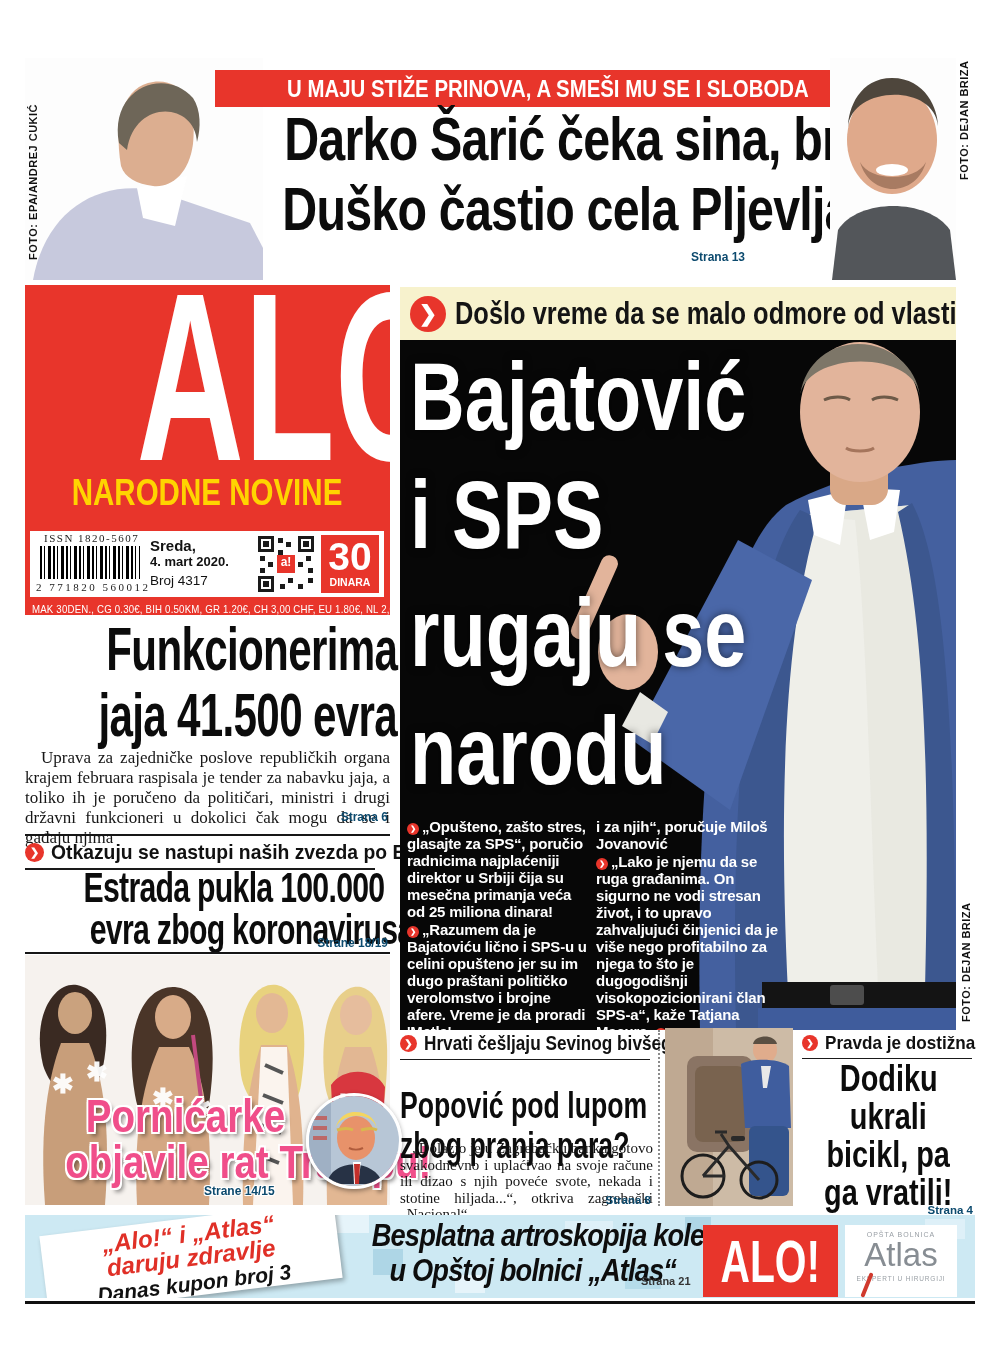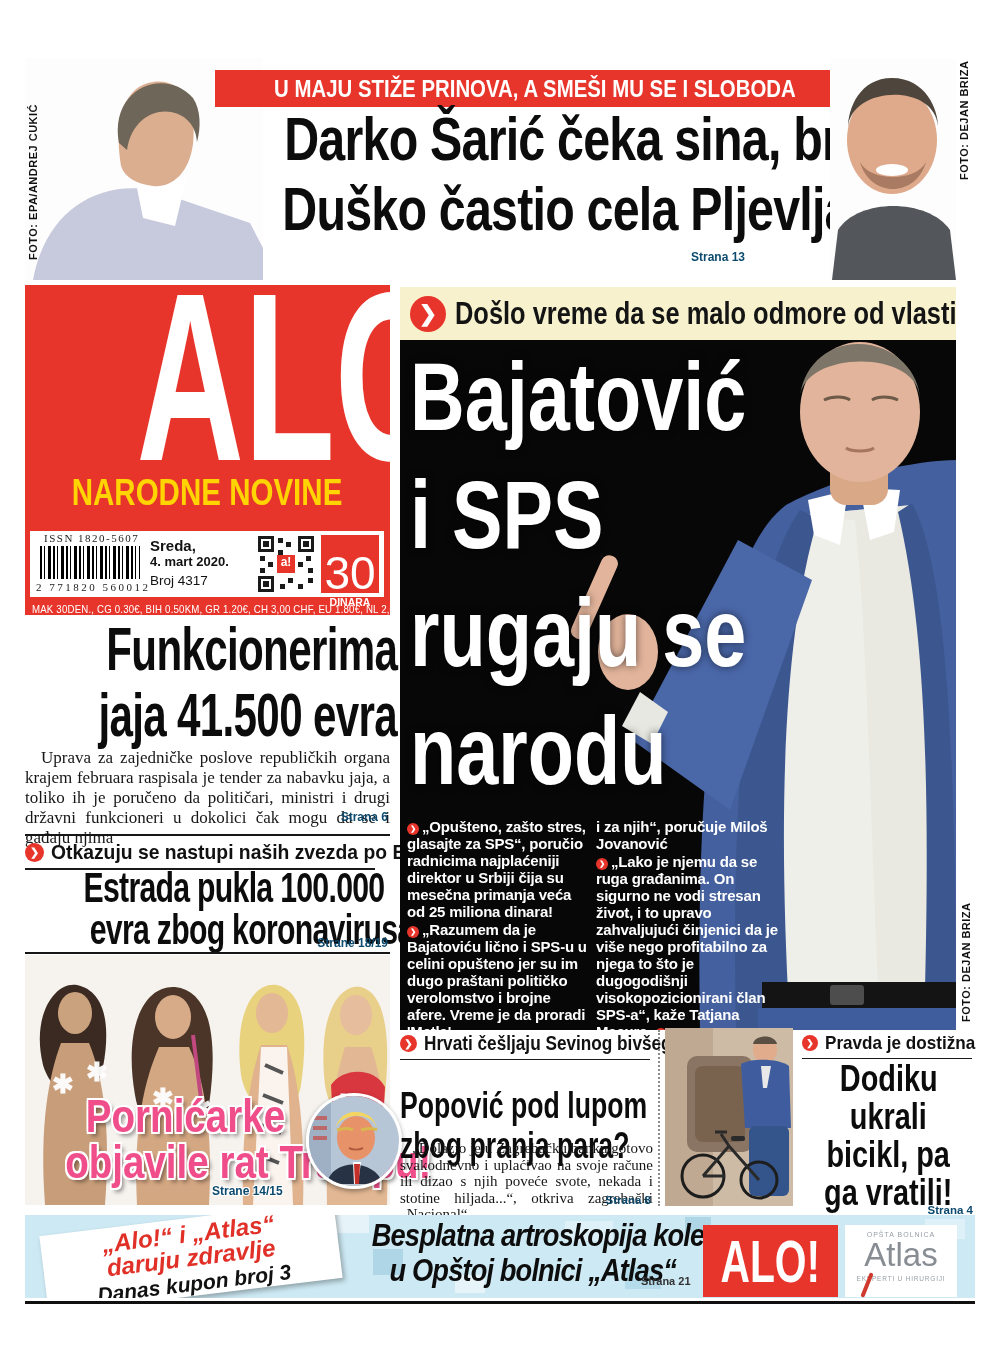--- a/index.html
+++ b/index.html
@@ -10,21 +10,21 @@
   .sxl{display:inline-block;transform-origin:0 50%;white-space:nowrap;}
   .kc{display:inline-flex;align-items:center;justify-content:center;background:#e8352b;color:#fff;
       border-radius:50%;font-weight:bold;flex:0 0 auto;}
   .vert{writing-mode:vertical-rl;transform:rotate(180deg);font-size:11px;font-weight:bold;color:#111;
         letter-spacing:.5px;white-space:nowrap;}
   .serif{font-family:"Liberation Serif",serif;}
   .blkhead{font-weight:bold;color:#0c0c0c;line-height:1;}
   .pgref{font-size:12px;font-weight:bold;color:#0c4a6e;}
   
   .top-kicker{left:215px;top:70px;width:640px;height:37px;background:#e8352b;display:flex;
-              align-items:center;justify-content:center;color:#fff;font-weight:bold;font-size:24px;}
+              align-items:center;justify-content:flex-end;color:#fff;font-weight:bold;font-size:24px;}
   .top-h{left:200px;width:580px;text-align:center;font-size:62px;letter-spacing:-1px;}
   
   .masthead{left:25px;top:285px;width:365px;height:330px;background:#e8352b;}
   .alo-big{left:0;right:0;top:-28px;text-align:center;color:#fff;font-weight:bold;font-size:240px;line-height:1;}
   .narodne{left:0;right:0;top:190px;text-align:center;color:#ffd400;font-weight:bold;font-size:36px;line-height:1;}
   .infobar{left:5px;top:246px;width:354px;height:66px;background:#fff;}
   .barcode{left:10px;top:15px;width:100px;height:33px;
     background:repeating-linear-gradient(90deg,#000 0 2px,#fff 2px 4px,#000 4px 5px,#fff 5px 8px,#000 8px 11px,#fff 11px 13px);}
   .pricebox{right:5px;top:4px;width:58px;height:58px;background:#e8352b;text-align:center;color:#fff;}
   .foreign{left:7px;right:0;top:318px;color:#fff;font-size:10.5px;letter-spacing:.2px;}
@@ -146,21 +146,21 @@
           </g>
         <g fill="#1a1a1a">
             <rect x="7" y="7" width="6" height="6"></rect>
             <rect x="47" y="7" width="6" height="6"></rect>
             <rect x="7" y="47" width="6" height="6"></rect>
           </g>
         <rect x="21" y="21" width="18" height="18" fill="#e8352b"></rect>
       </svg>
       <div class="abs" style="left:247px;top:22px;width:18px;height:18px;color:#fff;font-weight:bold;font-size:12px;text-align:center;line-height:18px;">a!</div>
       <div class="abs pricebox">
-        <div style="font-size:46px;font-weight:normal;line-height:.98;margin-top:16px;">30</div>
+        <div style="font-size:39px;font-weight:bold;line-height:.98;margin-top:3px;">30</div>
         <div style="font-size:10.5px;font-weight:bold;">DINARA</div>
       </div>
     </div>
     <div class="abs foreign">
       <span class="sxl" style="transform:scaleX(.92);">MAK 30DEN., CG 0.30€, BIH 0.50KM, GR 1.20€, CH 3,00 CHF, EU 1.80€, NL 2,00€</span>
     </div>
   </div>
 
   <div class="abs" style="left:25px;top:618px;width:365px;height:220px;">
     <div class="abs eggs-h blkhead" style="top:0;">
@@ -222,21 +222,21 @@
       <text x="318" y="158">✱</text>
       <text x="352" y="168">✱</text>
     </g>
   </svg>
   <div class="abs pink-h" style="left:25px;top:1092px;width:320px;text-align:center;font-size:47px;">
     <span class="sx" style="transform:scaleX(.82);">Pornićarke</span>
   </div>
   <div class="abs pink-h" style="left:25px;top:1138px;width:365px;text-align:center;font-size:47px;">
     <span class="sx" style="transform:scaleX(.82);">objavile rat Trampu!</span>
   </div>
-  <div class="abs pgref" style="left:212px;top:1184px;text-shadow:1px 1px 0 #fff,-1px -1px 0 #fff,1px -1px 0 #fff,-1px 1px 0 #fff;text-align:center;">Strane 14/15</div>
+  <div class="abs pgref" style="left:204px;top:1184px;text-shadow:1px 1px 0 #fff,-1px -1px 0 #fff,1px -1px 0 #fff,-1px 1px 0 #fff;text-align:center;">Strane 14/15</div>
   <div class="abs" style="left:306px;top:1093px;width:90px;height:90px;border-radius:50%;border:3px solid #fff;overflow:hidden;box-shadow:0 2px 5px rgba(0,0,0,.4);">
     <svg width="90" height="90" viewBox="0 0 90 90">
       <rect width="90" height="90" fill="#b7c6d6"></rect>
       <rect x="0" y="0" width="22" height="90" fill="#9fb0c4"></rect>
       <path d="M4,20 h14 v4 h-14 z M4,30 h14 v4 h-14 z M4,40 h14 v4 h-14 z" fill="#c94a42" opacity=".7"></path>
       <path d="M18,88 C22,62 66,62 74,88 Z" fill="#273245"></path>
       <polygon points="44,66 52,66 49,88 45,88" fill="#fff"></polygon>
       <polygon points="45,68 51,68 50,88 46,88" fill="#c42f2a"></polygon>
       <ellipse cx="47" cy="42" rx="19" ry="22" fill="#e8926a"></ellipse>
       <path d="M26,38 C24,16 68,12 68,36 C68,24 60,16 46,16 C34,16 26,26 26,38 Z" fill="#f4d560"></path>

